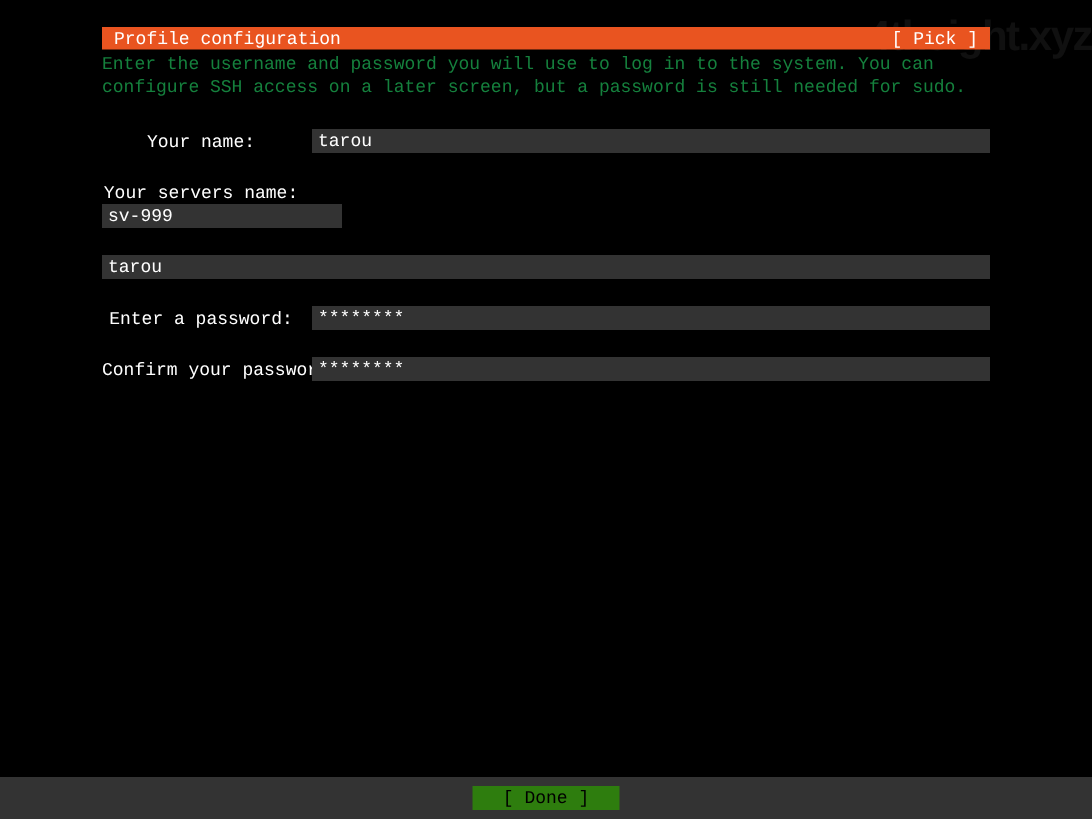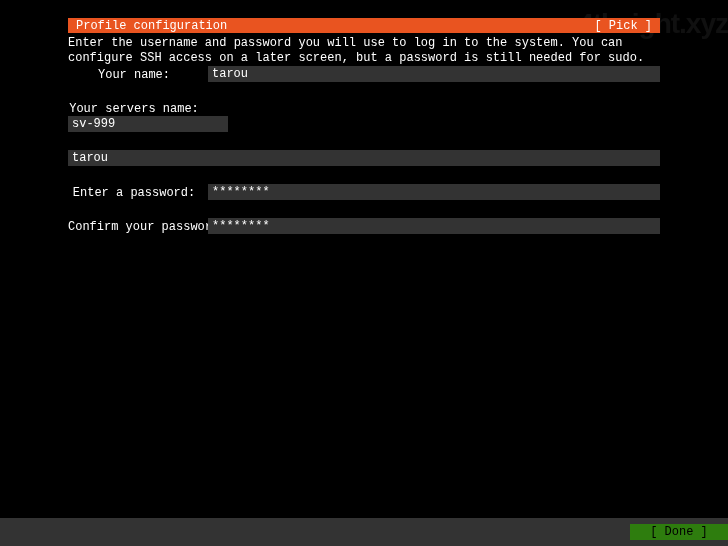--- a/index.html
+++ b/index.html
@@ -44,23 +44,23 @@
       cursor: pointer;
     }
     .content {
       position: absolute;
       top: 36px;
       left: 68px;
       right: 68px;
       bottom: 0;
     }
     .description {
-      color: #ffffff;
+      color: #15803d;
       line-height: 1.25;
-      margin-bottom: 0;
+      margin-bottom: 20px;
     }
     .form-row {
       display: flex;
       align-items: flex-start;
       margin-bottom: 18px;
     }
     .form-row.with-hint {
       margin-bottom: 18px;
       flex-direction: column;
     }
@@ -97,21 +97,21 @@
     }
     .footer {
       position: absolute;
       bottom: 0;
       left: 0;
       right: 0;
       height: 28px;
       background: #333;
       display: flex;
       align-items: center;
-      justify-content: flex-end;
+      justify-content: center;
     }
     .done-button {
       background: #2e7d0e;
       color: #000;
       padding: 1px 0;
       width: 98px;
       text-align: center;
       cursor: pointer;
       font-family: inherit;
       font-size: inherit;

